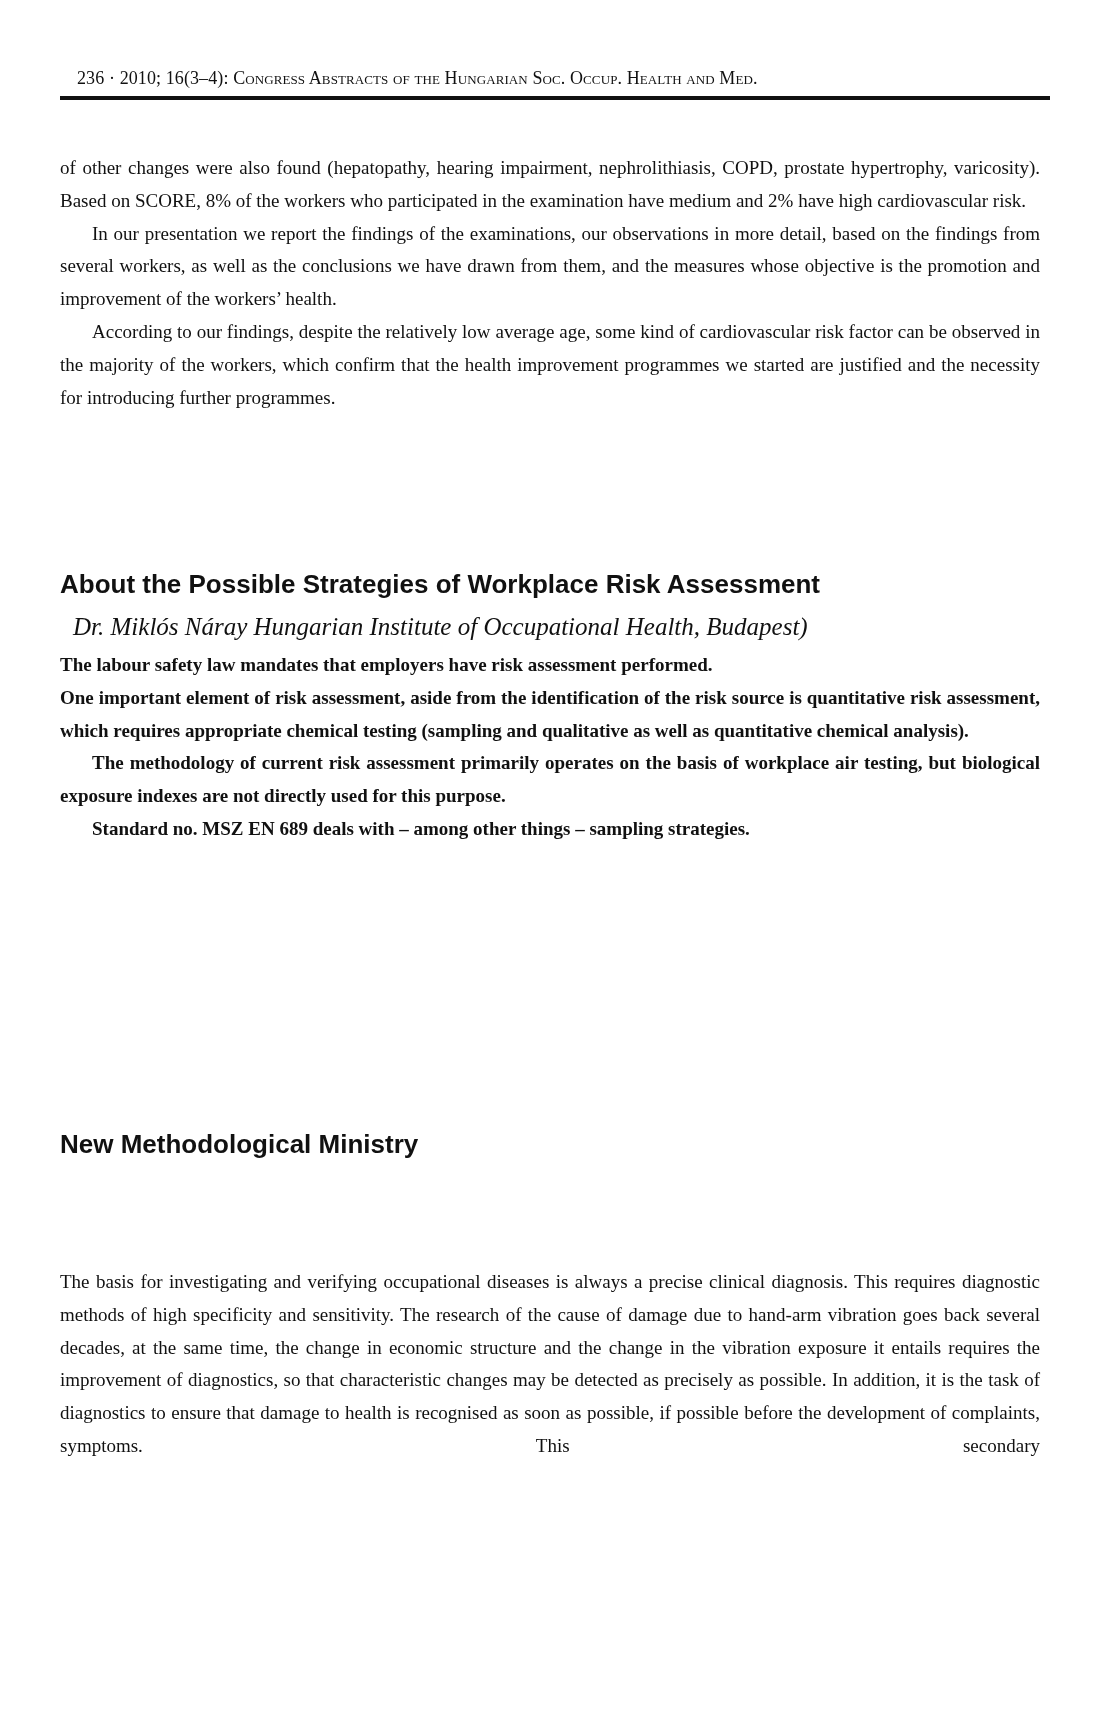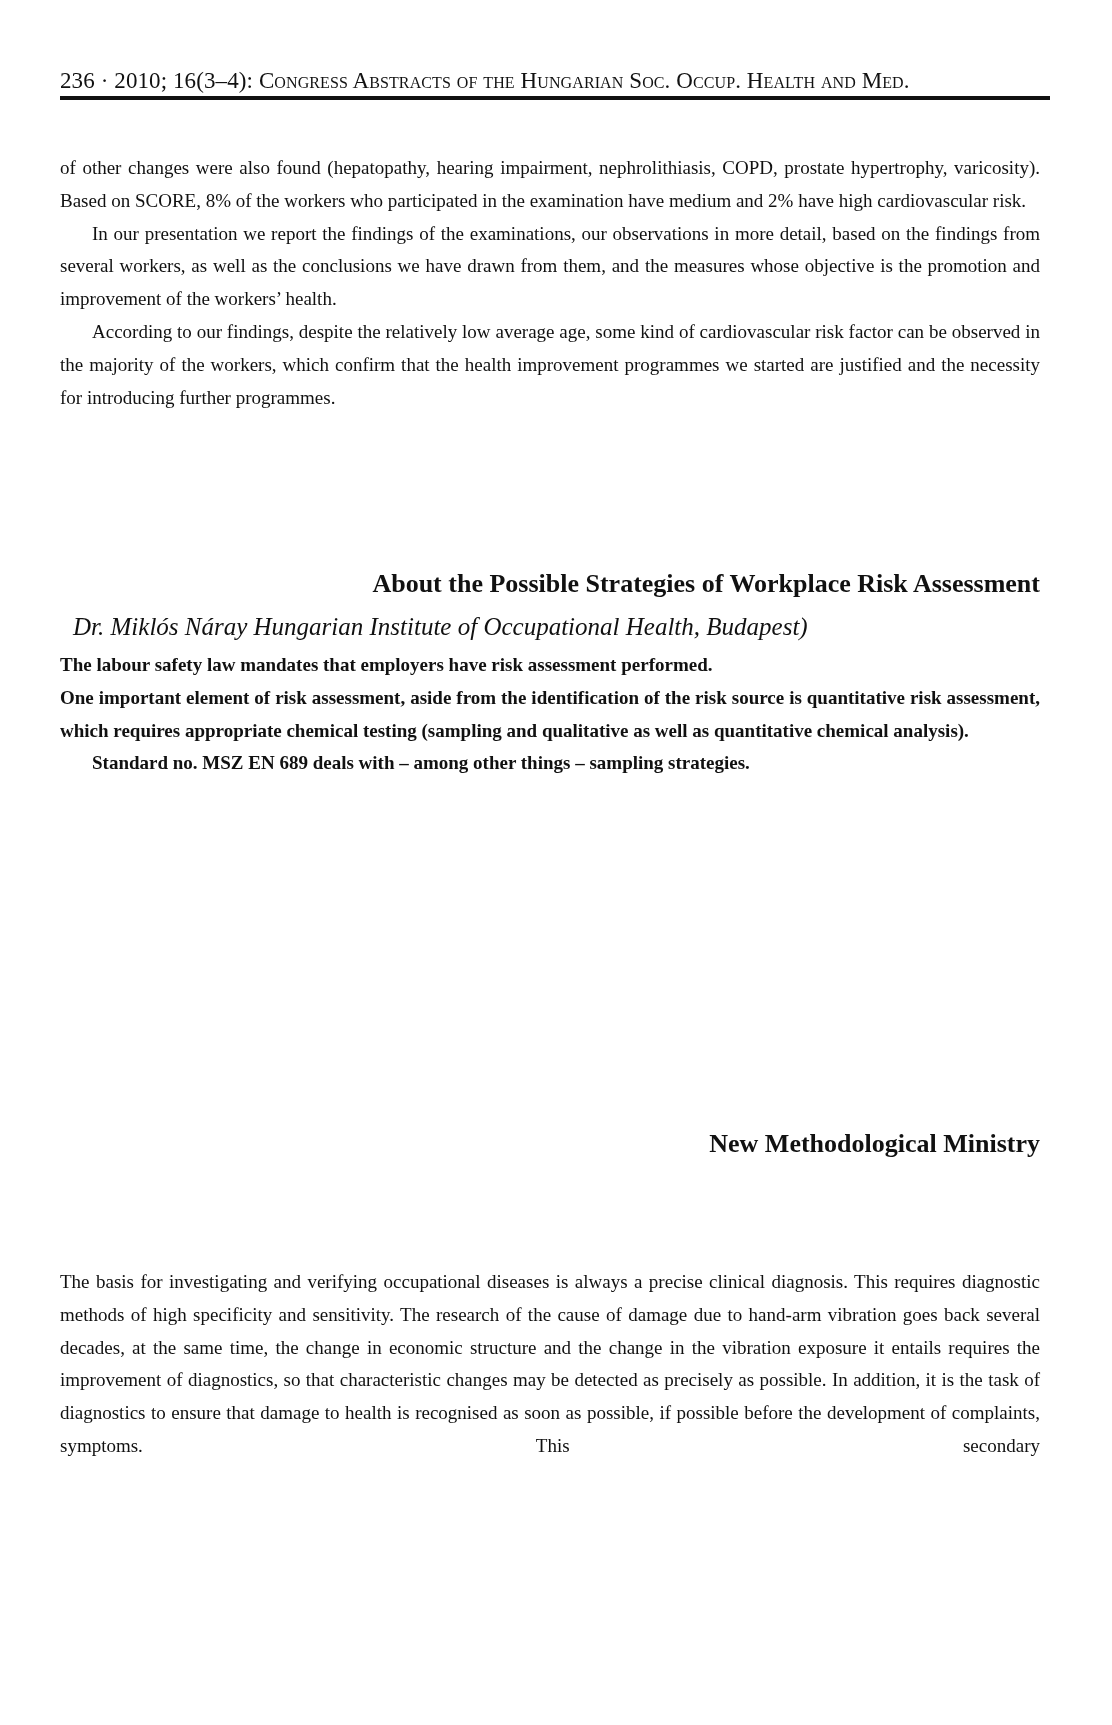--- a/index.html
+++ b/index.html
@@ -1,25 +1,25 @@
 <!DOCTYPE html>
 <html><head>
 <meta charset="utf-8">
 <style>
   html, body { margin: 0; padding: 0; background: #ffffff; }
   body { width: 1112px; height: 1725px; position: relative; overflow: hidden; color: #111111;
          font-family: "Liberation Serif", "DejaVu Serif", serif; }
   .page { position: absolute; left: 60px; top: 0; width: 980px; }
-  .running-head { position: absolute; top: 68px; left: 0; font-size: 23px; letter-spacing: 0.1px; white-space: nowrap; }
+  .running-head { position: absolute; top: 68px; left: 17px; font-size: 18px; letter-spacing: 0.1px; white-space: nowrap; }
   .running-head .sc { font-variant: small-caps; }
   .rule { position: absolute; top: 96px; left: 0; width: 990px; height: 4px; background: #111; }
   .p { font-size: 19px; line-height: 32.8px; text-align: justify; margin: 0; hyphens: manual; }
   .p.indent { text-indent: 32px; }
   .block { position: absolute; left: 0; width: 980px; }
-  .h { font-weight: bold; font-size: 26px; line-height: 32px; margin: 0; font-family: Liberation Serif, serif; text-align: right; }
+  .h { font-weight: bold; font-size: 26px; line-height: 32px; margin: 0; font-family: Liberation Sans, sans-serif; }
   .author { font-style: italic; font-size: 25px; line-height: 32px; margin: 13px; }
 </style>
 </head>
 <body>
 
 <div class="page">
 
   <div class="running-head">
     <span>236</span>
     <span> · </span>
@@ -34,20 +34,21 @@
     <p class="p indent">According to our findings, despite the relatively low average age, some kind of cardiovascular risk factor can be observed in the majority of the workers, which confirm that the health improvement programmes we started are justified and the necessity for introducing further programmes.</p>
   </div>
 
   <div class="block" style="top:568px;">
     <h2 class="h">About the Possible Strategies of Workplace Risk Assessment</h2>
     <p class="author" style="margin-top:11px;">Dr. Miklós Náray Hungarian Institute of Occupational Health, Budapest)</p>
   </div>
   <div class="block" style="top:649px;font-weight:bold;">
     <p class="p">The labour safety law mandates that employers have risk assessment performed.</p>
     <p class="p">One important element of risk assessment, aside from the identification of the risk source is quantitative risk assessment, which requires appropriate chemical testing (sampling and qualitative as well as quantitative chemical analysis).</p>
+    <p class="p indent">The methodology of current risk assessment primarily operates on the basis of workplace air testing, but biological exposure indexes are not directly used for this purpose.</p>
     <p class="p indent">Standard no. MSZ EN 689 deals with – among other things – sampling strategies.</p>
   </div>
 
   <div class="block" style="top:1128px;">
     <h2 class="h">New Methodological Ministry</h2>
   </div>
   <div class="block" style="top:1266px;">
     <p class="p" style="text-align-last: justify;">The basis for investigating and verifying occupational diseases is always a precise clinical diagnosis. This requires diagnostic methods of high specificity and sensitiv­ity. The research of the cause of damage due to hand-arm vibration goes back sev­eral decades, at the same time, the change in economic structure and the change in the vibration exposure it entails requires the improvement of diagnostics, so that characteristic changes may be detected as precisely as possible. In addition, it is the task of diagnostics to ensure that damage to health is recognised as soon as possi­ble, if possible before the development of complaints, symptoms. This secondary</p>
   </div>
 

